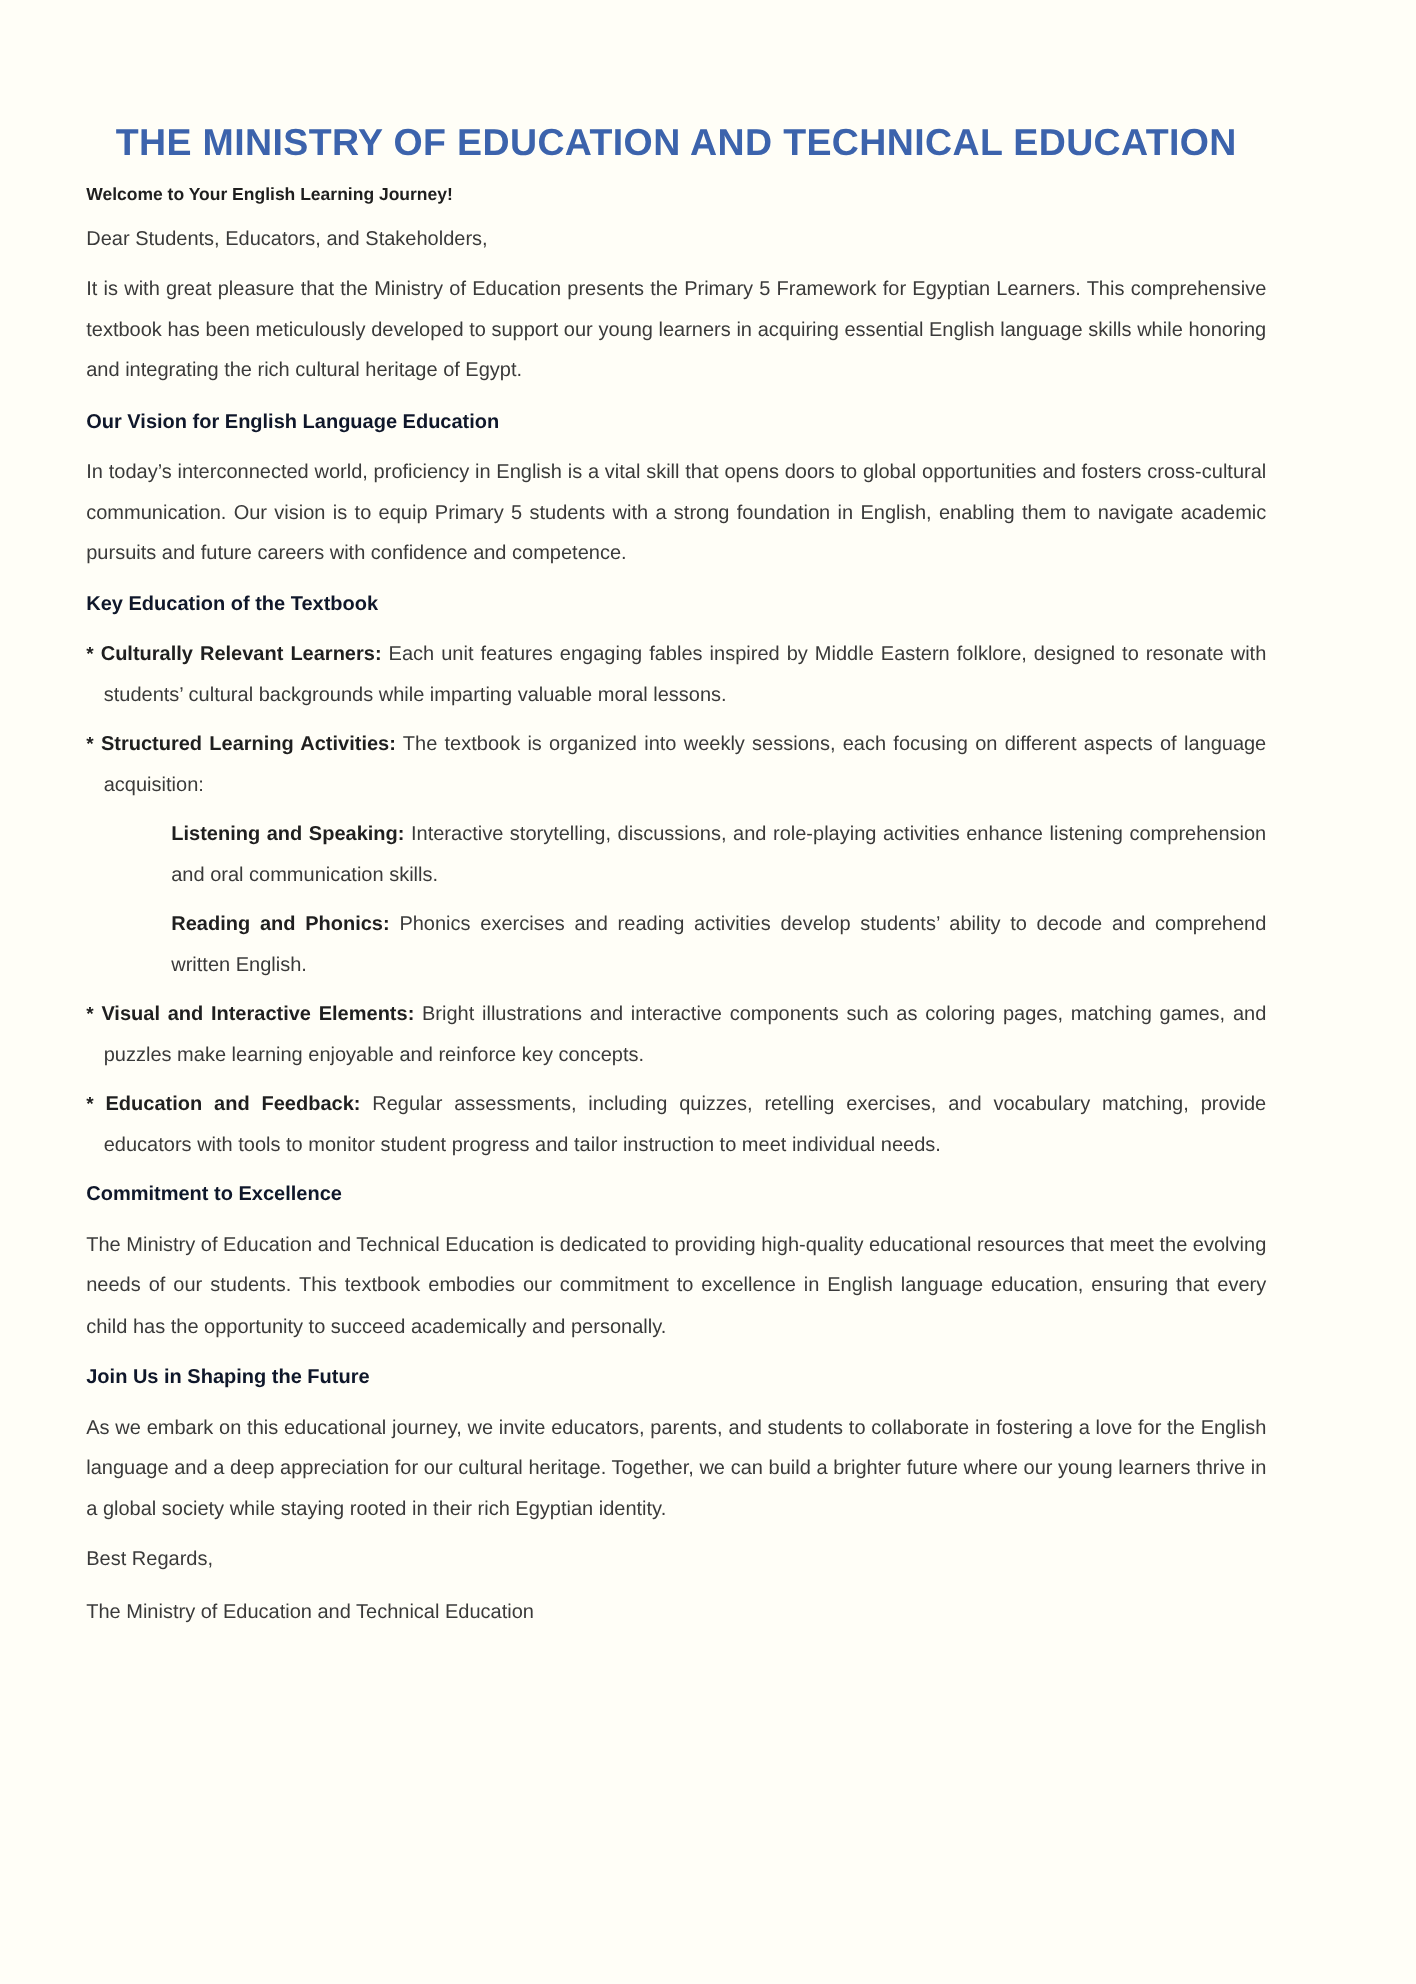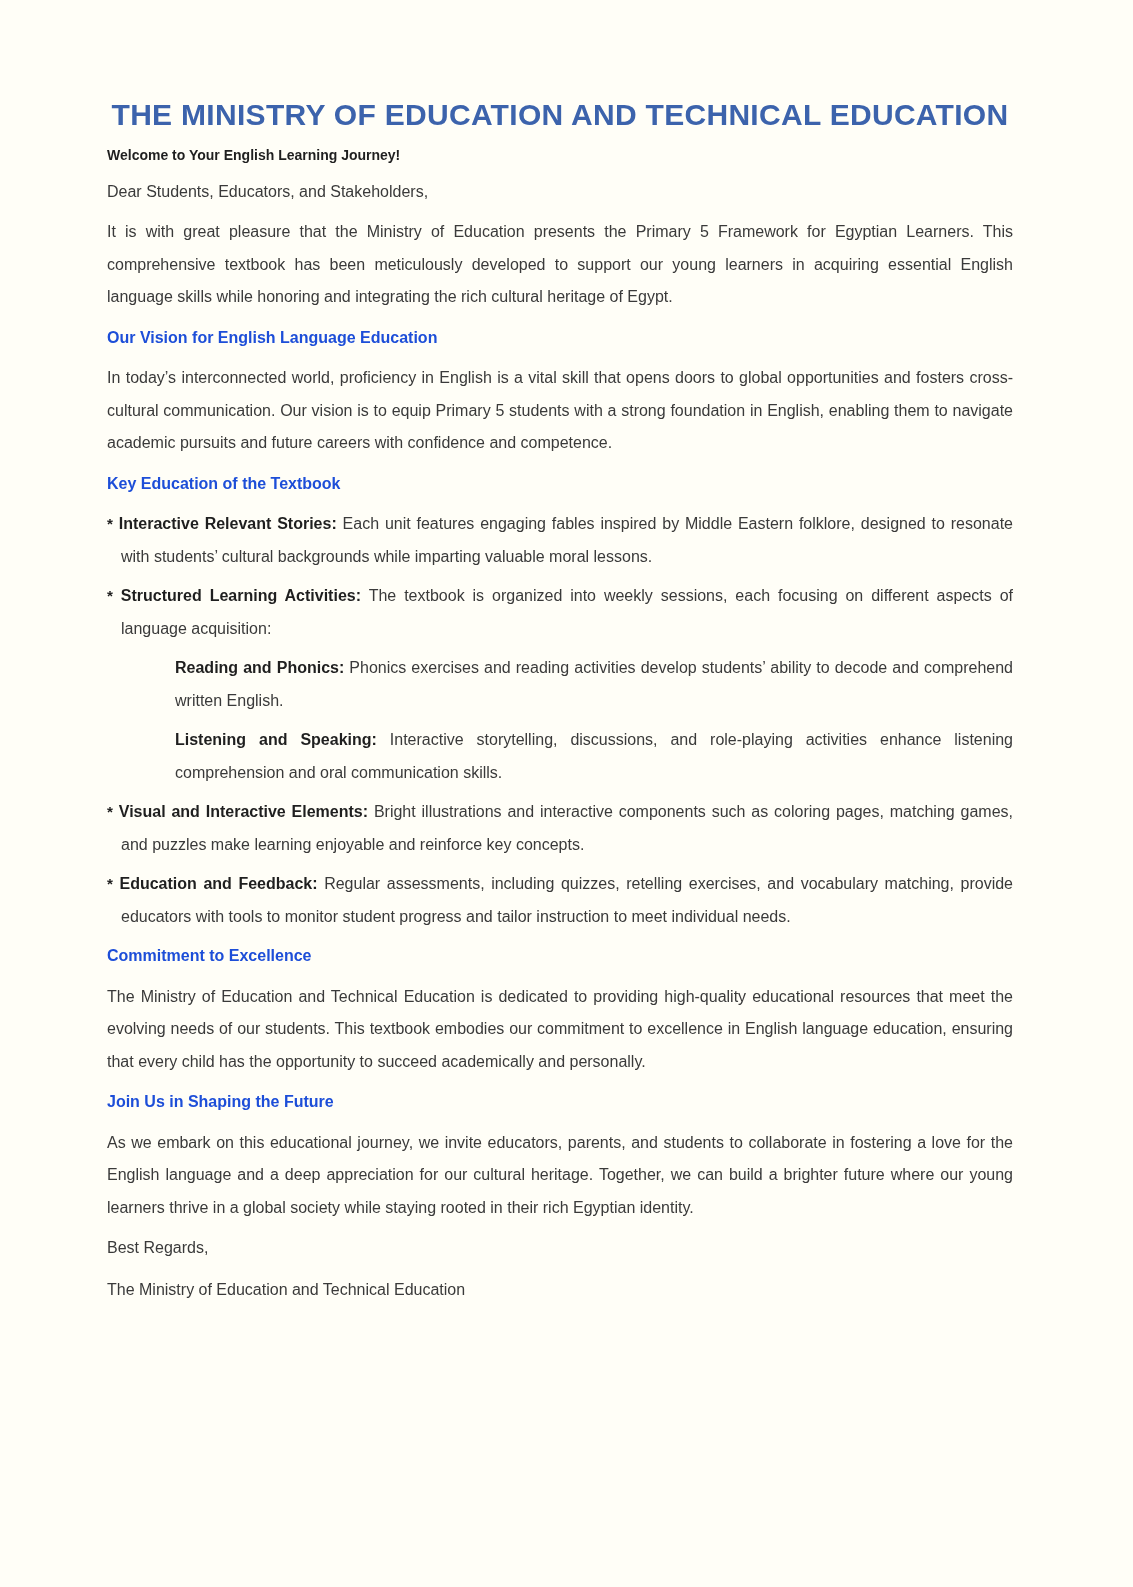--- a/index.html
+++ b/index.html
@@ -6,21 +6,21 @@
   body { background: #fffef7; }
 
   .page {
     position: relative;
     width: 1133px;
     height: 1587px;
     box-sizing: border-box;
     background: #fffef7;
     font-family: "Liberation Sans", sans-serif;
     color: #3a3a3a;
-    padding: 98px 120px 0 107px;
+    padding: 98px 120px 0 69px;
     overflow: hidden;
   }
 
   .title {
     font-size: 30px;
     font-weight: bold;
     letter-spacing: 0.3px;
     color: #3c63ac;
     text-align: center;
     margin: 0 0 13px 0;
@@ -35,21 +35,21 @@
     line-height: 1.3;
   }
 
   p, h3 { font-size: 16px; line-height: 32.5px; }
 
   .line   { margin: 0 0 8px 0; }
   .para   { text-align: justify; margin: 0 0 8px 0; }
 
   .heading {
     font-weight: bold;
-    color: #1d4ed8;
+    color: #0f172a;
     margin: 0 0 8px 0;
   }
 
   .bullet {
     text-align: justify;
     padding-left: 14px;
     text-indent: -14px;
     margin: 0 0 7px 0;
   }
 
@@ -76,38 +76,38 @@
   <p class="para">It is with great pleasure that the Ministry of Education presents the Primary 5 Framework for Egyptian Learners. This comprehensive textbook has been meticulously developed to support our young learners in acquiring essential English language skills while honoring and integrating the rich cultural heritage of Egypt.</p>
 
   <h3 class="heading">Our Vision for English Language Education</h3>
 
   <p class="para">In today’s interconnected world, proficiency in English is a vital skill that opens doors to global opportunities and fosters cross-cultural communication. Our vision is to equip Primary 5 students with a strong foundation in English, enabling them to navigate academic pursuits and future careers with confidence and competence.</p>
 
   <h3 class="heading">Key Education of the Textbook</h3>
 
   <p class="bullet">
     <span class="marker">*</span>
-    <span class="label">Interactive Relevant Stories:</span>
+    <span class="label">Culturally Relevant Learners:</span>
     <span class="text">Each unit features engaging fables inspired by Middle Eastern folklore, designed to resonate with students’ cultural backgrounds while imparting valuable moral lessons.</span>
   </p>
 
   <p class="bullet">
     <span class="marker">*</span>
     <span class="label">Structured Learning Activities:</span>
     <span class="text">The textbook is organized into weekly sessions, each focusing on different aspects of language acquisition:</span>
   </p>
 
   <div class="sublist">
     <p class="subitem">
+      <span class="label">Listening and Speaking:</span>
+      <span class="text">Interactive storytelling, discussions, and role-playing activities enhance listening comprehension and oral communication skills.</span>
+    </p>
+    <p class="subitem">
       <span class="label">Reading and Phonics:</span>
       <span class="text">Phonics exercises and reading activities develop students’ ability to decode and comprehend written English.</span>
-    </p>
-    <p class="subitem">
-      <span class="label">Listening and Speaking:</span>
-      <span class="text">Interactive storytelling, discussions, and role-playing activities enhance listening comprehension and oral communication skills.</span>
     </p>
   </div>
 
   <p class="bullet">
     <span class="marker">*</span>
     <span class="label">Visual and Interactive Elements:</span>
     <span class="text">Bright illustrations and interactive components such as coloring pages, matching games, and puzzles make learning enjoyable and reinforce key concepts.</span>
   </p>
 
   <p class="bullet">

